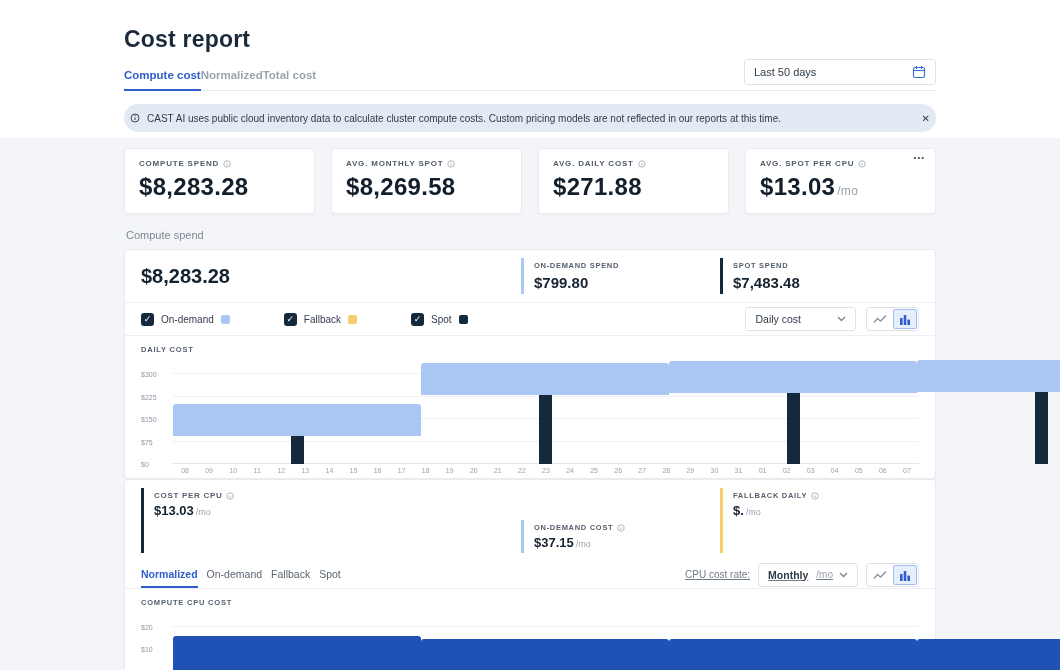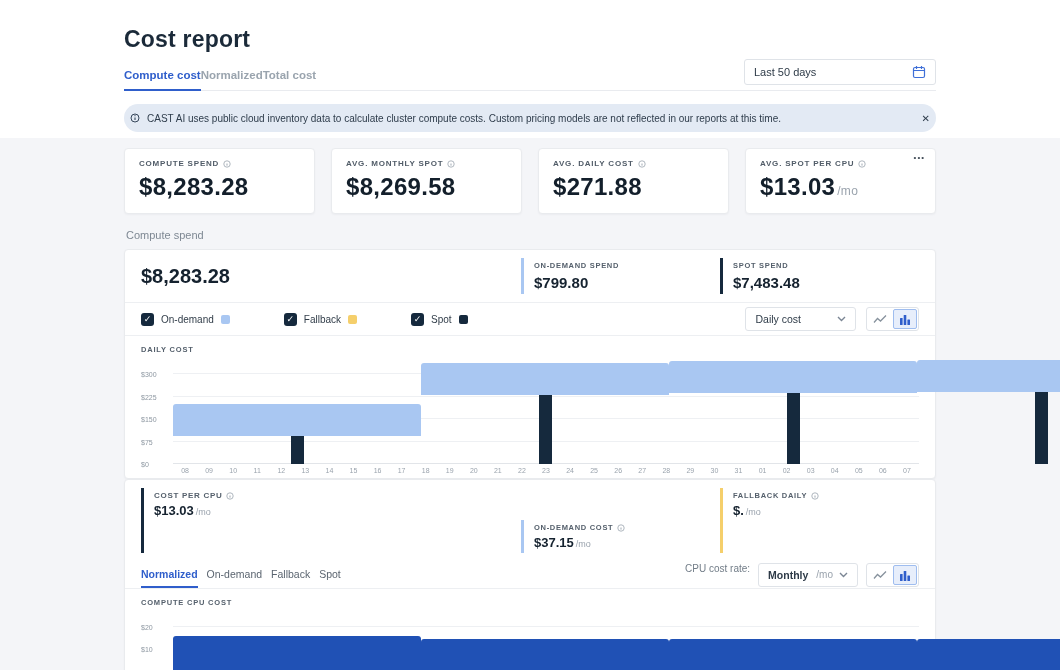--- a/index.html
+++ b/index.html
@@ -62,21 +62,21 @@
   .bars-row { position:absolute; inset:0; display:flex; align-items:flex-end; }
   .bar-col { flex:1; height:100%; display:flex; flex-direction:column; justify-content:flex-end; align-items:center; }
   .seg { width:13px; }
   .seg.top { border-radius:3px 3px 0 0; }
   .x-labels { display:flex; margin-left:32px; margin-top:3px; }
   .xtick { flex:1; text-align:center; font-size:7px; color:#9aa3ad; }
   .sub-tabs { display:flex; gap:9px; align-items:center; height:28px; padding:0 16px; border-bottom:1px solid #edeff2; }
   .sub-tab { font-size:10.5px; color:#5b6570; height:100%; display:flex; align-items:center;
     border-bottom:2px solid transparent; cursor:pointer; }
   .sub-tab.active { color:#2f5ecb; font-weight:700; border-bottom-color:#2f5ecb; }
-  .rate { margin-left:auto; display:flex; align-items:flex-start; gap:8px; font-size:10px; color:#717c87; }
+  .rate { margin-left:auto; display:flex; align-items:center; gap:8px; font-size:10px; color:#717c87;text-decoration:underline; }
   .rate-value { font-weight:700; color:#2e3b48; }
 </style>
 </head>
 <body>
 
 <div class="page">
   <div class="top">
     <h1>Cost report</h1>
     <div class="tabs-row">
       <div class="tab active">Compute cost</div>

